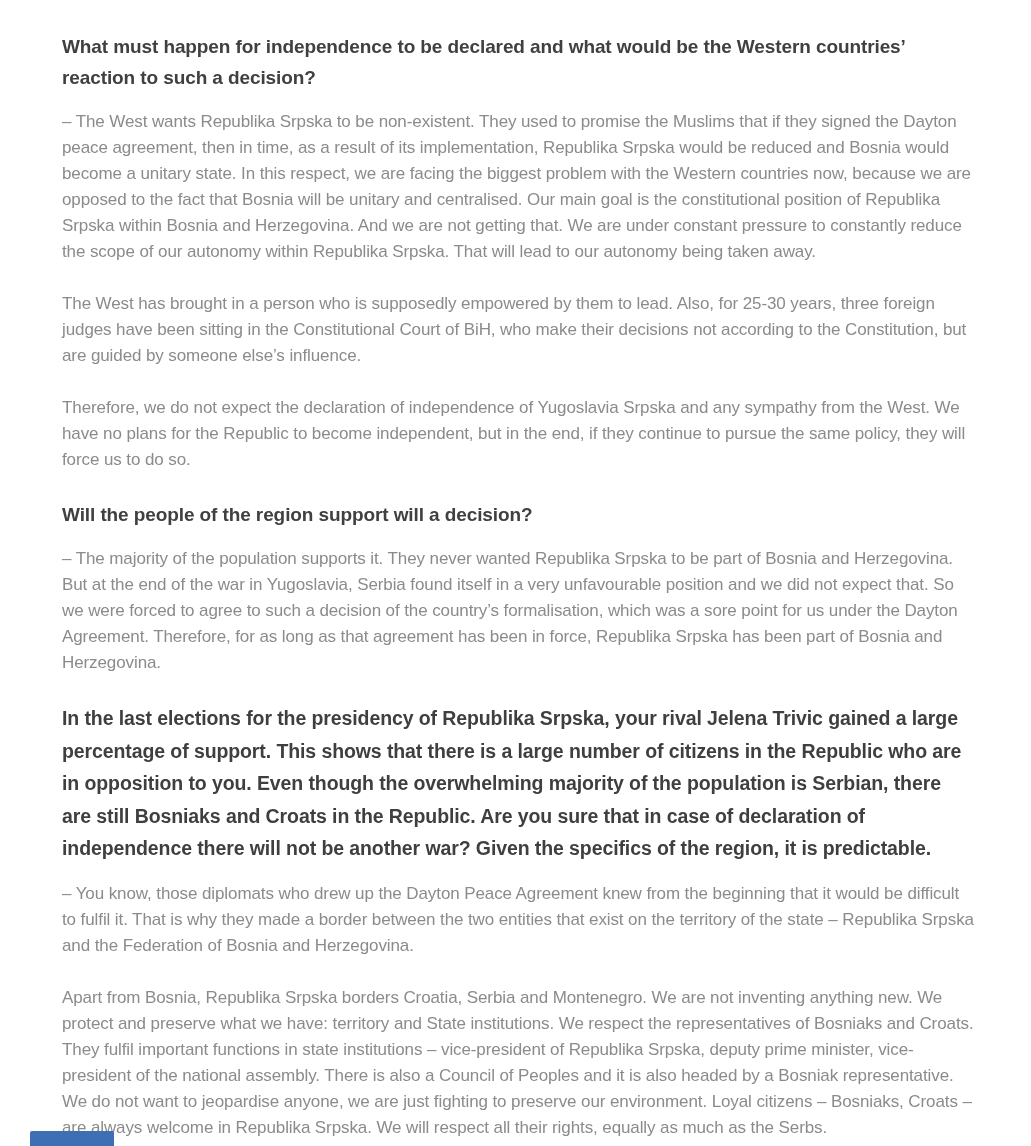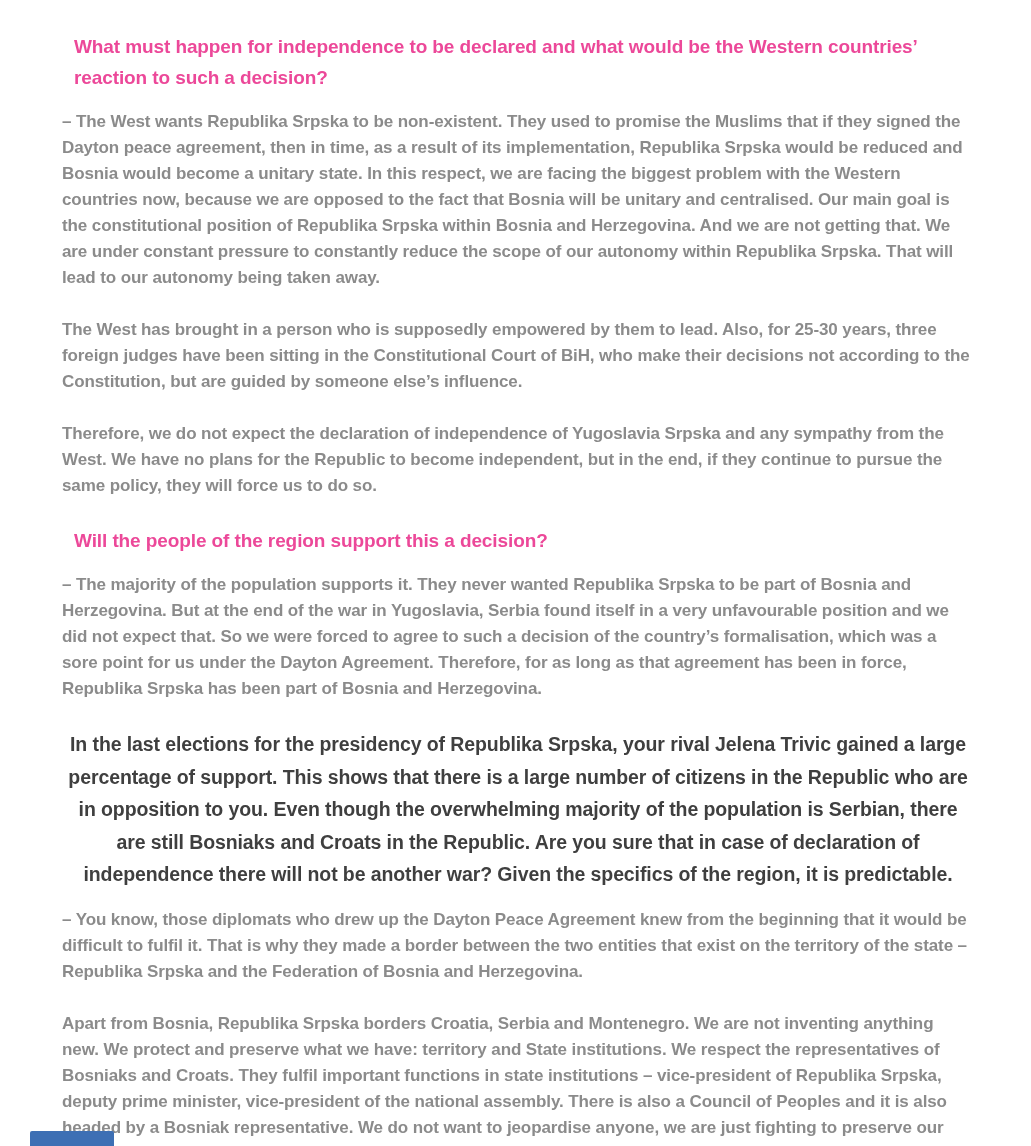--- a/index.html
+++ b/index.html
@@ -18,61 +18,59 @@
     box-sizing: border-box;
     width: 975px;
     padding-left: 62px;
     padding-top: 31px;
     letter-spacing: -0.1px;
   }
   .block { 
     max-width: 912px;
   }
   .question {
-    color: #ec4899;
+    color: #404040;
     font-weight: bold;
     font-size: 19px;
     line-height: 31px;
-    margin: 12px 0 16px 12px;
+    margin: 12px 0 16px 0;
   }
   .question:first-child {
     margin-top: 0;
   }
   .question-large {
     color: #3f3f3f;
     font-weight: bold;
     font-size: 19.5px;
     line-height: 32.5px;
     margin: 20px 0 16px 0;
-    text-align: center;
   }
   .answer {
     color: #8b8b8b;
     font-size: 17px;
     line-height: 26px;
     margin: 0 0 26px 0;
-    font-weight: bold;
   }
   .share-partial {
     position: absolute;
     left: 30px;
     bottom: 0;
     width: 84px;
     height: 15px;
     border-radius: 2px 2px 0 0;
   }
 </style>
 </head>
 <body style="background: rgb(255, 255, 255);">
 
 <div class="article">
     <div class="block question">What must happen for independence to be declared and what would be the Western countries’ reaction to such a decision?</div>
     <div class="block answer">– The West wants Republika Srpska to be non-existent. They used to promise the Muslims that if they signed the Dayton peace agreement, then in time, as a result of its implementation, Republika Srpska would be reduced and Bosnia would become a unitary state. In this respect, we are facing the biggest problem with the Western countries now, because we are opposed to the fact that Bosnia will be unitary and centralised. Our main goal is the constitutional position of Republika Srpska within Bosnia and Herzegovina. And we are not getting that. We are under constant pressure to constantly reduce the scope of our autonomy within Republika Srpska. That will lead to our autonomy being taken away.</div>
     <div class="block answer">The West has brought in a person who is supposedly empowered by them to lead. Also, for 25-30 years, three foreign judges have been sitting in the Constitutional Court of BiH, who make their decisions not according to the Constitution, but are guided by someone else’s influence.</div>
     <div class="block answer">Therefore, we do not expect the declaration of independence of Yugoslavia Srpska and any sympathy from the West. We have no plans for the Republic to become independent, but in the end, if they continue to pursue the same policy, they will force us to do so.</div>
-    <div class="block question">Will the people of the region support this a decision?</div>
+    <div class="block question">Will the people of the region support will a decision?</div>
     <div class="block answer">– The majority of the population supports it. They never wanted Republika Srpska to be part of Bosnia and Herzegovina. But at the end of the war in Yugoslavia, Serbia found itself in a very unfavourable position and we did not expect that. So we were forced to agree to such a decision of the country’s formalisation, which was a sore point for us under the Dayton Agreement. Therefore, for as long as that agreement has been in force, Republika Srpska has been part of Bosnia and Herzegovina.</div>
     <div class="block question-large">In the last elections for the presidency of Republika Srpska, your rival Jelena Trivic gained a large percentage of support. This shows that there is a large number of citizens in the Republic who are in opposition to you. Even though the overwhelming majority of the population is Serbian, there are still Bosniaks and Croats in the Republic. Are you sure that in case of declaration of independence there will not be another war? Given the specifics of the region, it is predictable.</div>
     <div class="block answer">– You know, those diplomats who drew up the Dayton Peace Agreement knew from the beginning that it would be difficult to fulfil it. That is why they made a border between the two entities that exist on the territory of the state – Republika Srpska and the Federation of Bosnia and Herzegovina.</div>
     <div class="block answer">Apart from Bosnia, Republika Srpska borders Croatia, Serbia and Montenegro. We are not inventing anything new. We protect and preserve what we have: territory and State institutions. We respect the representatives of Bosniaks and Croats. They fulfil important functions in state institutions – vice-president of Republika Srpska, deputy prime minister, vice-president of the national assembly. There is also a Council of Peoples and it is also headed by a Bosniak representative. We do not want to jeopardise anyone, we are just fighting to preserve our environment. Loyal citizens – Bosniaks, Croats – are always welcome in Republika Srpska. We will respect all their rights, equally as much as the Serbs.</div>
   </div>
 
 <div class="share-partial" style="background: rgb(61, 111, 180);"></div>
 
 </body></html>

